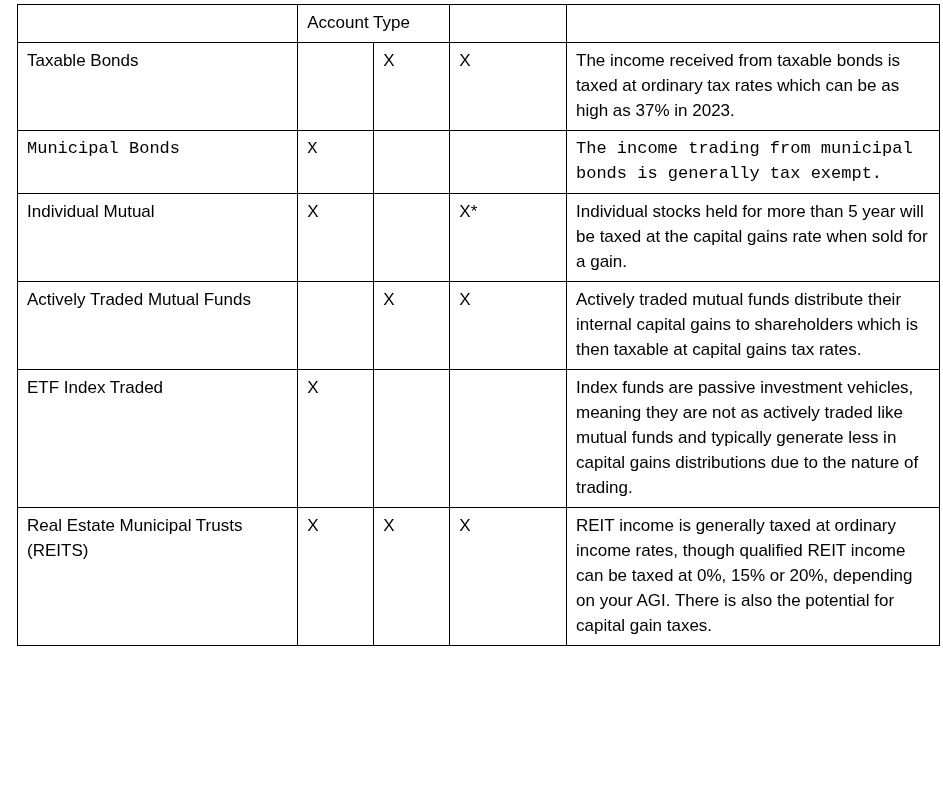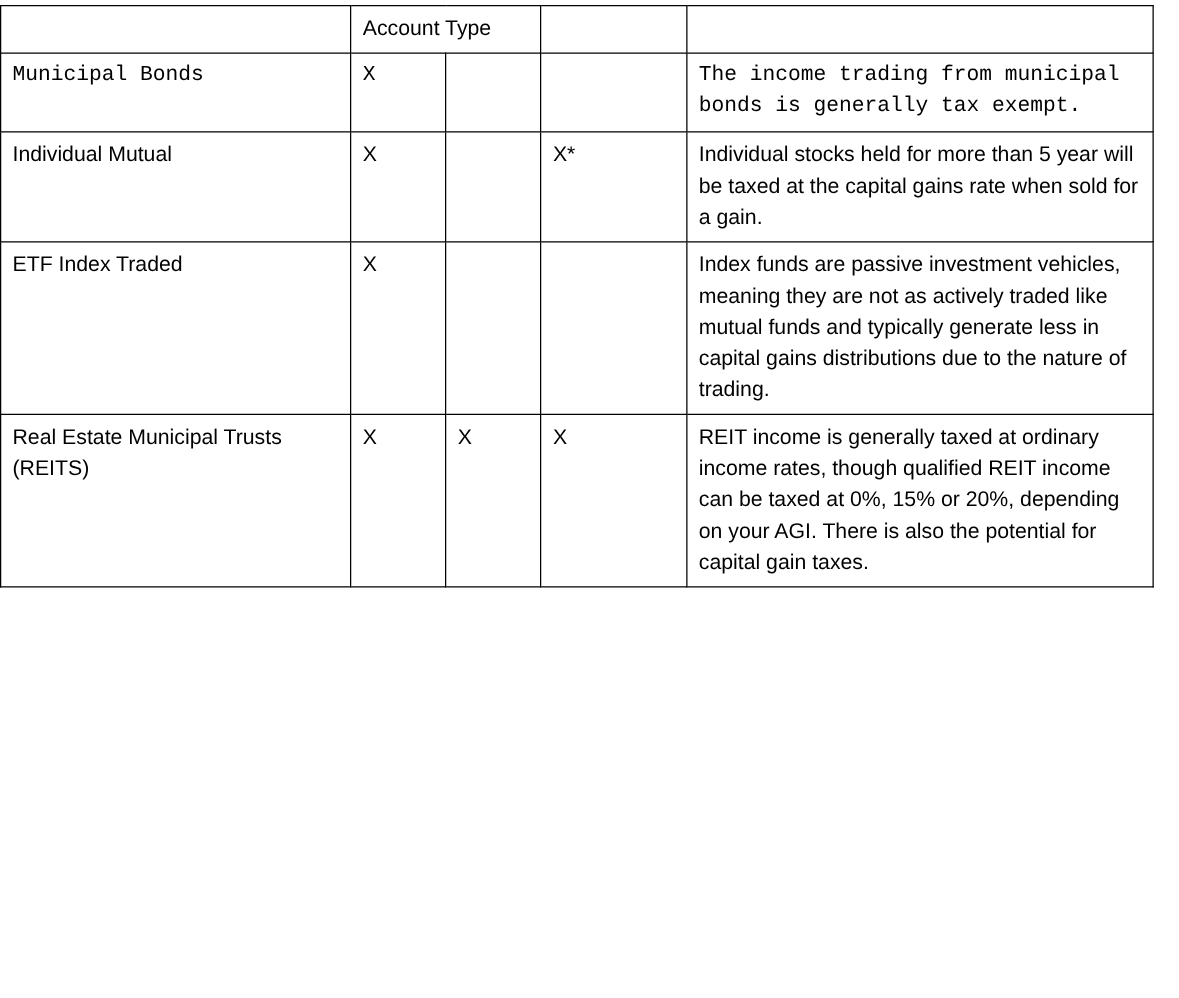--- a/index.html
+++ b/index.html
@@ -9,21 +9,21 @@
   }
   body {
     width: 943px;
     height: 798px;
     font-family: "Liberation Sans", sans-serif;
     color: #000000;
     overflow: hidden;
   }
   #table-wrap {
     position: absolute;
-    left: 0;
+    left: 17px;
     top: 4px;
     width: 848px;
   }
   table.tax-table {
     border-collapse: collapse;
     table-layout: fixed;
     width: 923px;
   }
   table.tax-table td {
     border: 1.5px solid #000000;
@@ -65,37 +65,51 @@
 <div id="table-wrap">
   <table class="tax-table">
     <tbody>
       <tr class="hdr-top row-h1">
         <td class="col-sec blank-left"></td>
         <td class="col-tax head" colspan="2">Account Type</td>
         <td class="col-exe blank-mid"></td>
         <td class="col-reason blank-right"></td>
       </tr>
 
+      <tr class="r1">
+        <td class="col-sec">Taxable Bonds</td>
+        <td class="col-tax mark"></td>
+        <td class="col-def mark">X</td>
+        <td class="col-exe mark">X</td>
+        <td class="col-reason">The income received from taxable bonds is taxed at ordinary tax rates which can be as high as 37% in 2023.</td>
+      </tr>
 
       <tr class="r2">
         <td class="col-sec">Municipal Bonds</td>
         <td class="col-tax mark">X</td>
         <td class="col-def mark"></td>
         <td class="col-exe mark"></td>
         <td class="col-reason">The income trading from municipal bonds is generally tax exempt.</td>
       </tr>
 
       <tr class="r3">
         <td class="col-sec">Individual Mutual</td>
         <td class="col-tax mark">X</td>
         <td class="col-def mark"></td>
         <td class="col-exe mark">X*</td>
         <td class="col-reason">Individual stocks held for more than 5 year will be taxed at the capital gains rate when sold for a gain.</td>
       </tr>
 
+      <tr class="r4">
+        <td class="col-sec">Actively Traded Mutual Funds</td>
+        <td class="col-tax mark"></td>
+        <td class="col-def mark">X</td>
+        <td class="col-exe mark">X</td>
+        <td class="col-reason">Actively traded mutual funds distribute their internal capital gains to shareholders which is then taxable at capital gains tax rates.</td>
+      </tr>
 
       <tr class="r5">
         <td class="col-sec">ETF Index Traded</td>
         <td class="col-tax mark">X</td>
         <td class="col-def mark"></td>
         <td class="col-exe mark"></td>
         <td class="col-reason">Index funds are passive investment vehicles, meaning they are not as actively traded like mutual funds and typically generate less in capital gains distributions due to the nature of trading.</td>
       </tr>
 
       <tr class="r6">

